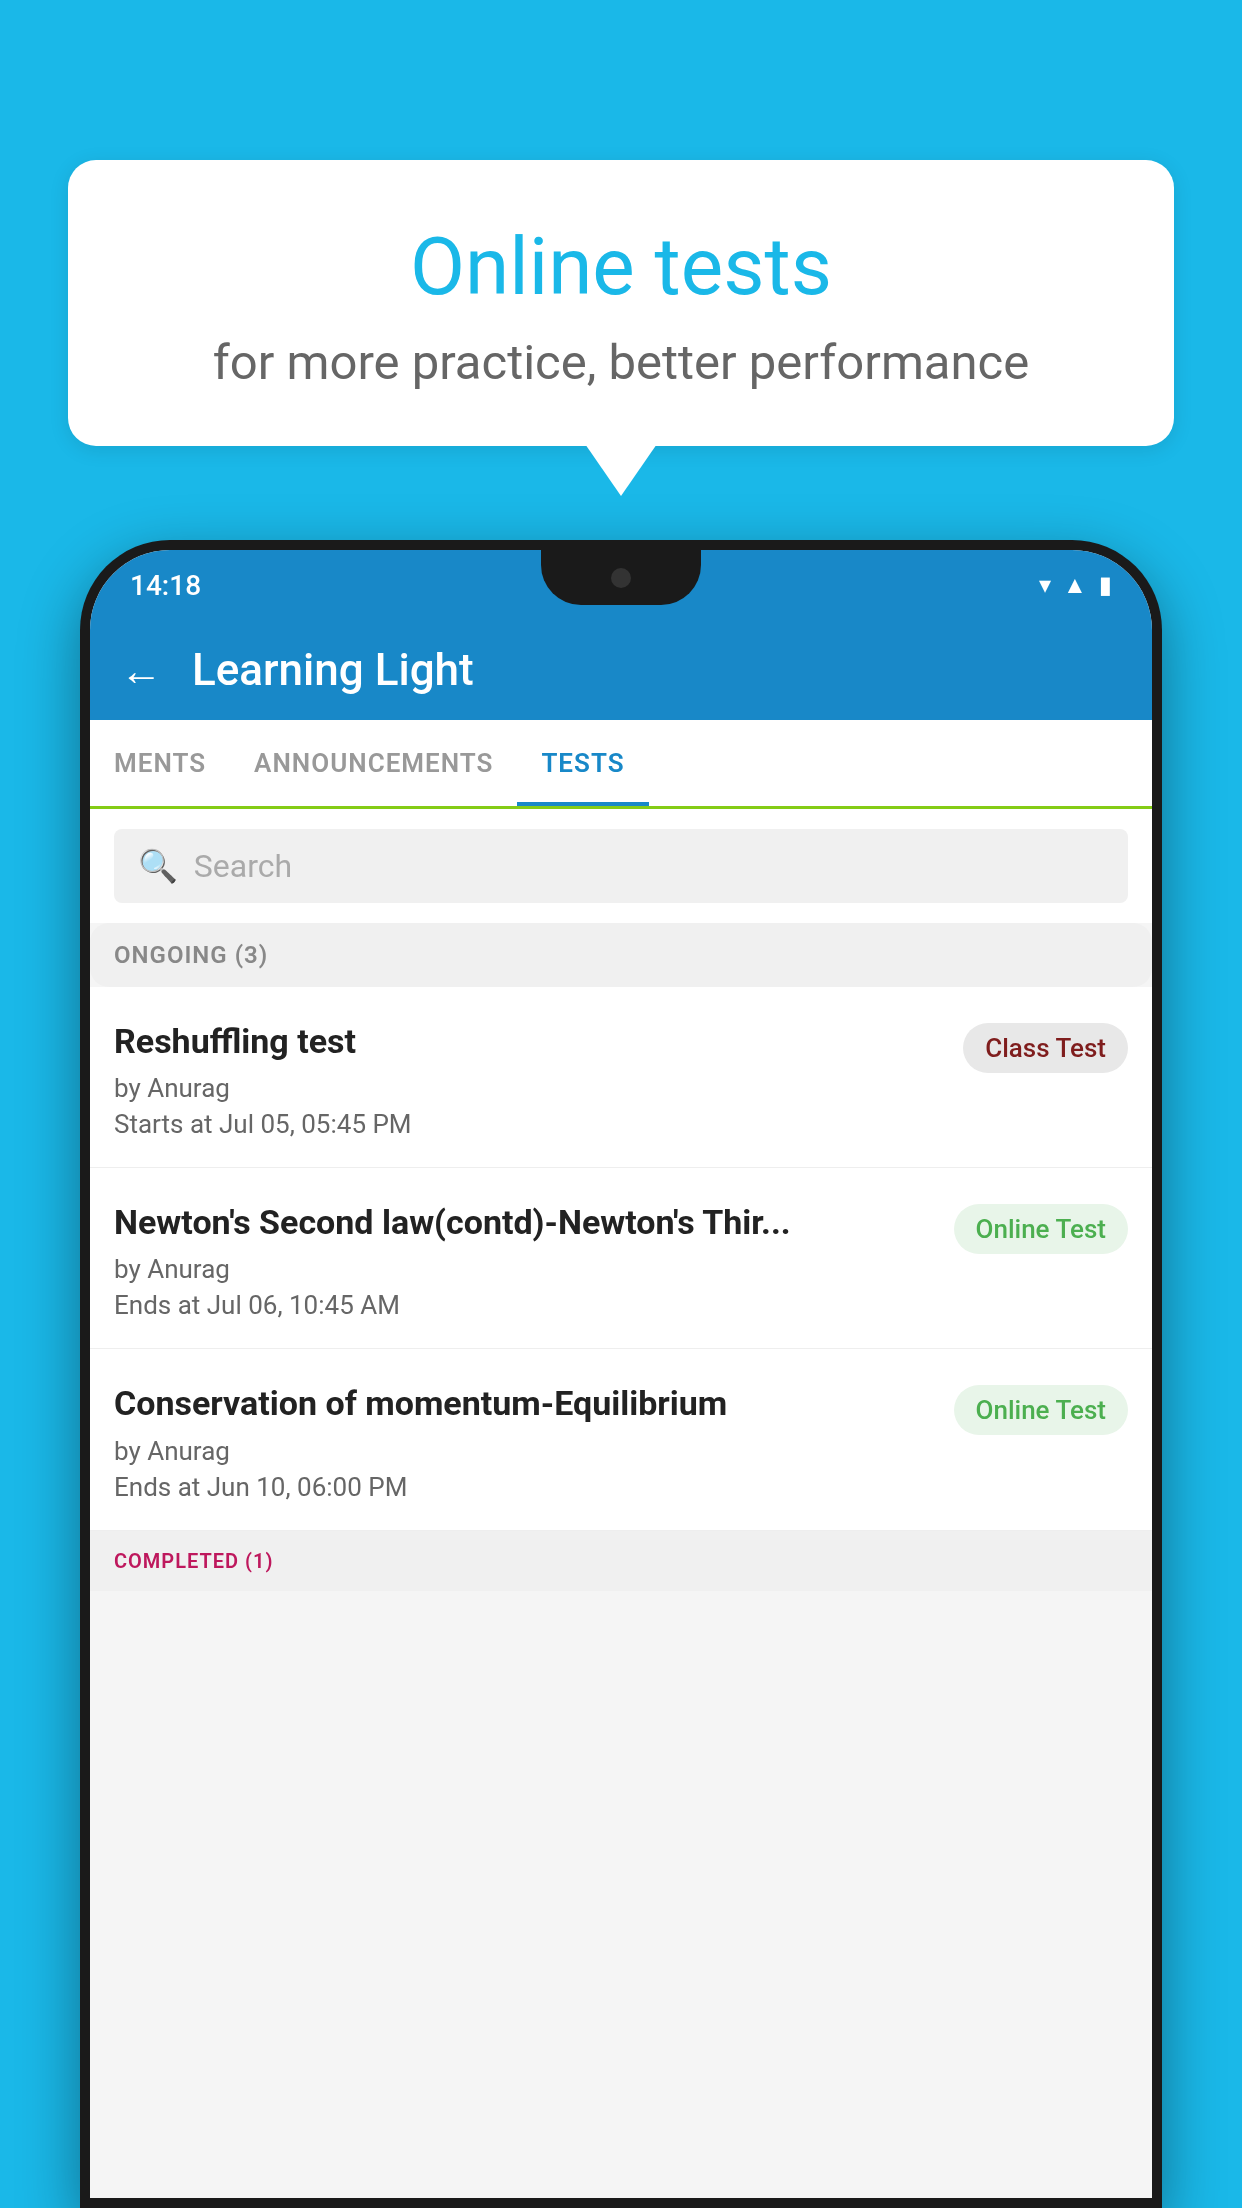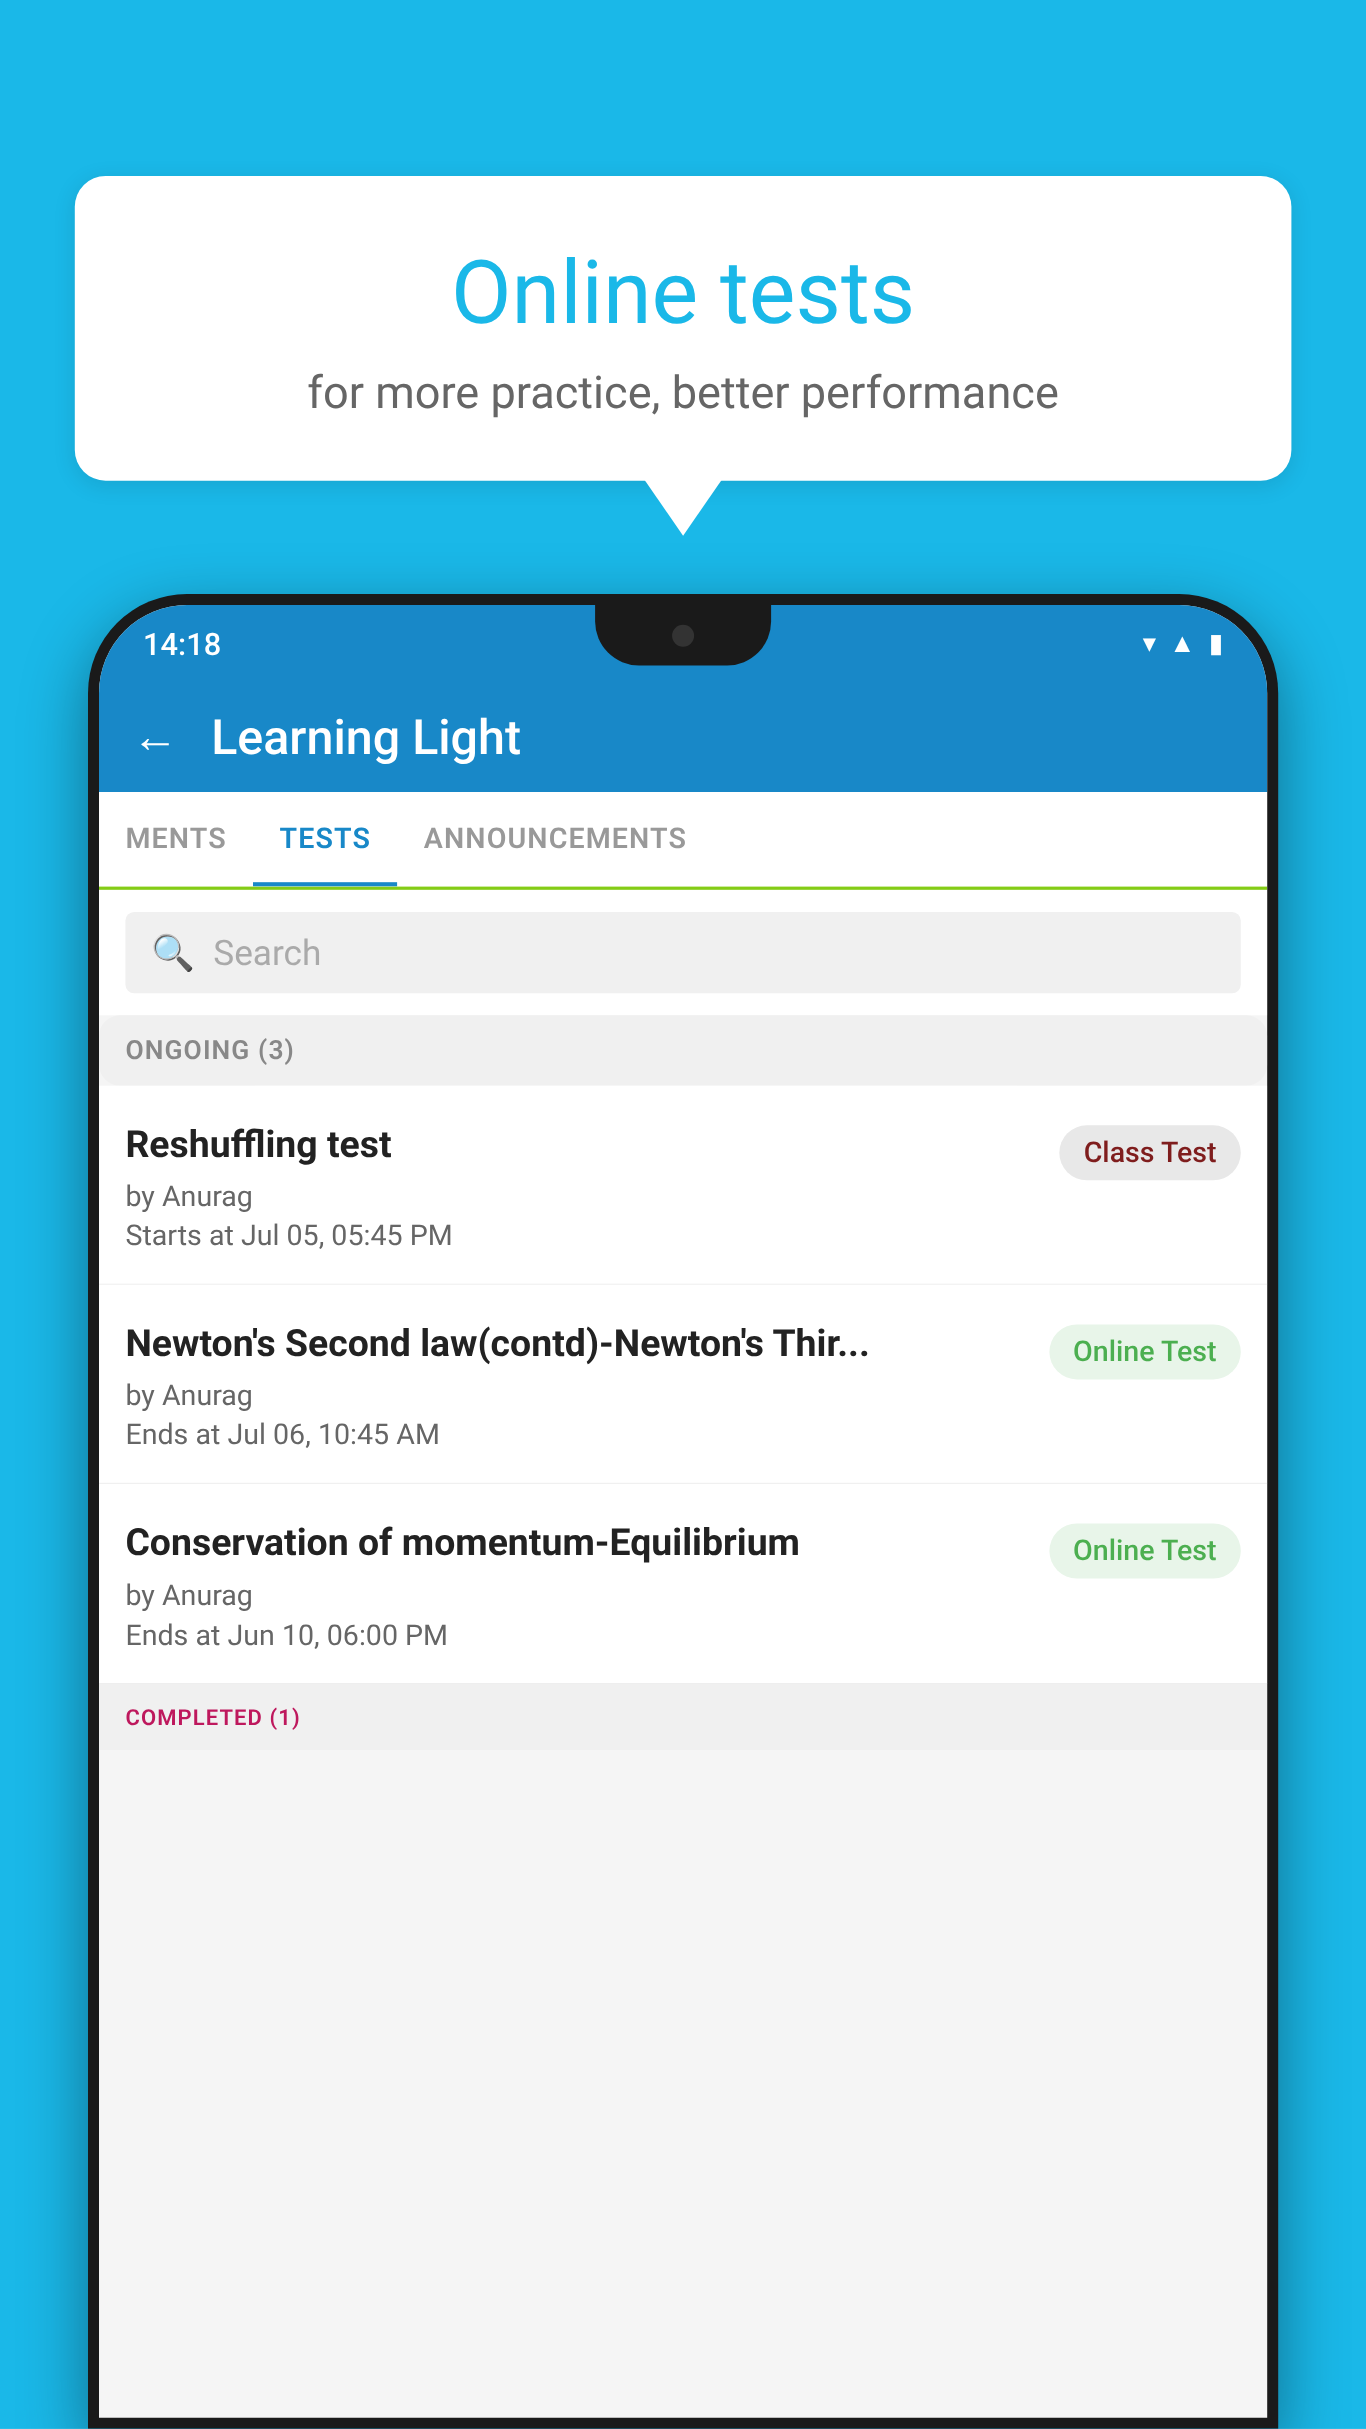--- a/index.html
+++ b/index.html
@@ -40,21 +40,21 @@
     }
 
     .bubble-title {
       font-size: 80px;
       color: #1ab8e8;
       font-weight: 400;
       margin-bottom: 20px;
     }
 
     .bubble-subtitle {
-      font-size: 41px;
+      font-size: 49px;
       color: #666;
       font-weight: 400;
     }
 
     
     .phone-frame {
       position: absolute;
       top: 540px;
       left: 80px;
       right: 80px;
@@ -305,25 +305,25 @@
 
     <div class="app-header">
       <span class="back-arrow">←</span>
       <span class="app-title">Learning Light</span>
     </div>
 
     <div class="tabs-container">
       <div class="tab">
         <span>MENTS</span>
       </div>
+      <div class="tab">
+        <span>ANNOUNCEMENTS</span>
+      </div>
       <div class="tab active">
         <span>TESTS</span>
-      </div>
-      <div class="tab">
-        <span>ANNOUNCEMENTS</span>
       </div>
     </div>
 
     <div class="search-container">
       <div class="search-bar">
         <span class="search-icon">🔍</span>
         <span class="search-text">Search</span>
       </div>
     </div>
 

